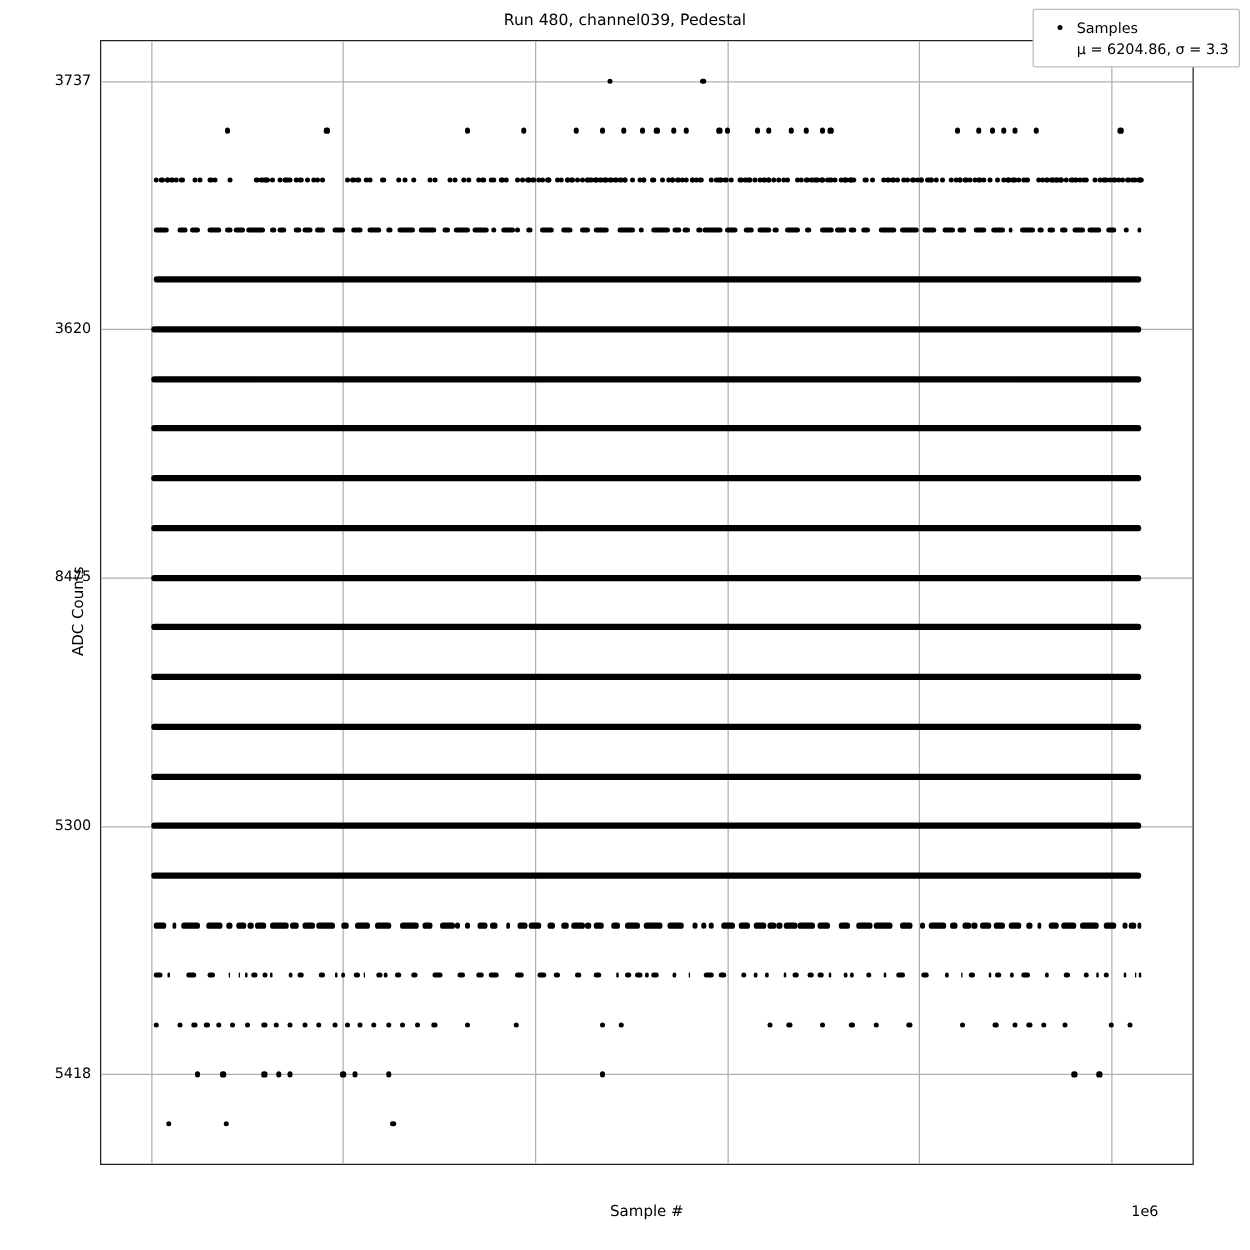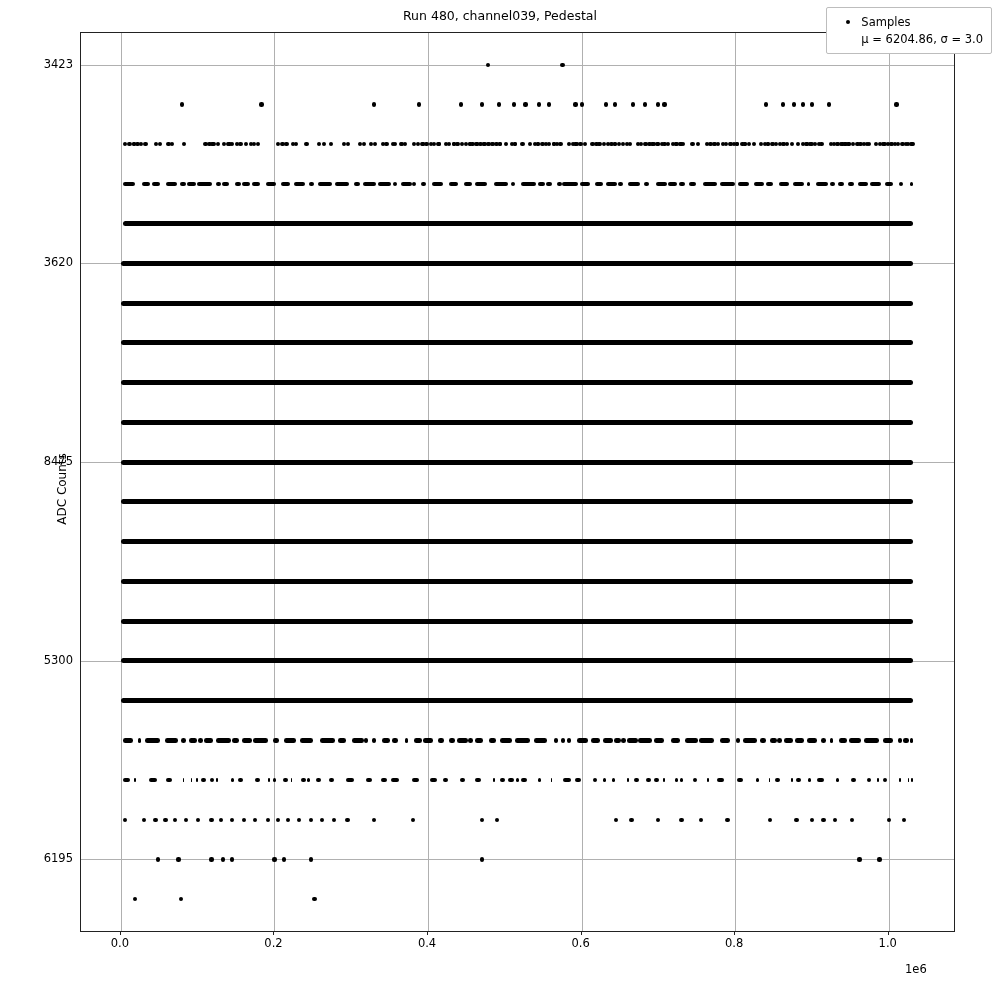--- a/index.html
+++ b/index.html
@@ -673,48 +673,35 @@
       <div class="dot" style="width: 4.2px; height: 4.2px; left: 228.243px; top: 824.378px;"></div>
       <div class="dot" style="width: 4.2px; height: 4.2px; left: 398.697px; top: 824.378px;"></div>
       <div class="dot" style="width: 4.2px; height: 4.2px; left: 776.459px; top: 824.378px;"></div>
       <div class="dot" style="width: 4.2px; height: 4.2px; left: 796.422px; top: 824.378px;"></div>
       <div class="dot" style="width: 4.2px; height: 4.2px; left: 51.6467px; top: 864.112px;"></div>
       <div class="dot" style="width: 4.2px; height: 4.2px; left: 97.7153px; top: 864.112px;"></div>
       <div class="dot" style="width: 4.2px; height: 4.2px; left: 231.314px; top: 864.112px;"></div>
     </div>
 
   <div id="y-tick-labels">
-      <div class="tick-label-y" style="top: 826.478px;">6195</div>
+      <div class="tick-label-y" style="top: 826.478px;">5418</div>
       <div class="tick-label-y" style="top: 627.805px;">5300</div>
       <div class="tick-label-y" style="top: 429.133px;">8475</div>
       <div class="tick-label-y" style="top: 230.46px;">3620</div>
-      <div class="tick-label-y" style="top: 31.7876px;">3423</div>
-    </div>
-  <div id="x-tick-labels">
-      <div class="tick-label-x" style="left: 39.9261px;">0.0</div>
-      <div class="tick-mark-x" style="left: 39.9261px;"></div>
-      <div class="tick-label-x" style="left: 193.488px;">0.2</div>
-      <div class="tick-mark-x" style="left: 193.488px;"></div>
-      <div class="tick-label-x" style="left: 347.05px;">0.4</div>
-      <div class="tick-mark-x" style="left: 347.05px;"></div>
-      <div class="tick-label-x" style="left: 500.612px;">0.6</div>
-      <div class="tick-mark-x" style="left: 500.612px;"></div>
-      <div class="tick-label-x" style="left: 654.174px;">0.8</div>
-      <div class="tick-mark-x" style="left: 654.174px;"></div>
-      <div class="tick-label-x" style="left: 807.736px;">1.0</div>
-      <div class="tick-mark-x" style="left: 807.736px;"></div>
+      <div class="tick-label-y" style="top: 31.7876px;">3737</div>
     </div>
 
+  <div id="x-axis-label">Sample #</div>
   <div id="x-exponent">1e6</div>
   <div id="y-axis-label">ADC Counts</div>
 
   <div id="legend">
     <div class="legend-row">
       <span class="legend-marker"><span class="ldot"></span></span>
       <span class="legend-text">Samples</span>
     </div>
     <div class="legend-row">
       <span class="legend-marker"></span>
-      <span class="legend-text">μ = 6204.86, σ = 3.0</span>
+      <span class="legend-text">μ = 6204.86, σ = 3.3</span>
     </div>
   </div>
 
 </div>
 
 </body></html>

